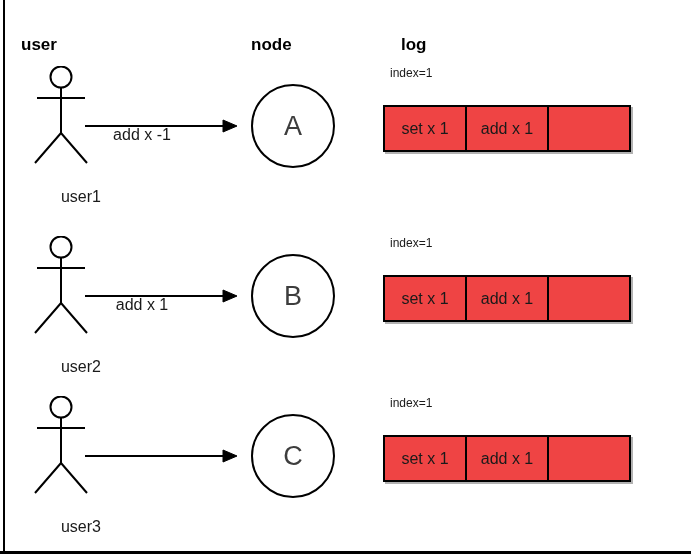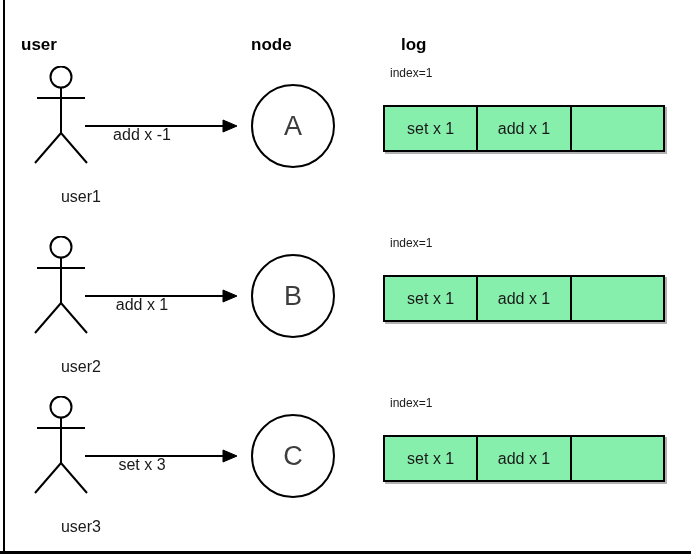--- a/index.html
+++ b/index.html
@@ -48,22 +48,22 @@
   .node-circle {
     position: absolute; left: 251px; top: 18px; width: 84px; height: 84px;
     border: 2px solid #000; border-radius: 50%; box-sizing: border-box;
     display: flex; align-items: center; justify-content: center;
     font-size: 27px; color: #3d3d3d; background: #fff;
   }
 
   .index-label { position: absolute; left: 390px; top: 0; font-size: 12px; white-space: nowrap; }
 
   .log-table {
-    position: absolute; left: 383px; top: 39px; width: 282px; height: 47px;
-    border: 2px solid #000; box-sizing: border-box; background: #86efac;
+    position: absolute; left: 383px; top: 39px; width: 248px; height: 47px;
+    border: 2px solid #000; box-sizing: border-box; background: #ef4444;
     display: flex;
     box-shadow: 2px 2px 0 rgba(0,0,0,0.3);
   }
   .log-cell {
     flex: 1 1 0; display: flex; align-items: center; justify-content: center;
     font-size: 16px; border-right: 2px solid #000; white-space: nowrap;
   }
   .log-cell:last-child { border-right: none; }
 </style>
 </head>
@@ -127,21 +127,20 @@
   </div>
 
   <div class="row r2">
     <svg class="figure" viewBox="0 0 70 100">
       <circle cx="37" cy="11" r="10.5"></circle>
       <line x1="37" y1="21.5" x2="37" y2="67"></line>
       <line x1="13" y1="32" x2="61" y2="32"></line>
       <path d="M37,67 L11,97 M37,67 L63,97"></path>
     </svg>
     <div class="user-label">user3</div>
-    <div class="message-label">set x 3</div>
     <svg class="arrow" viewBox="0 0 156 20">
       <line x1="1" y1="10" x2="140" y2="10"></line>
       <polygon points="139,4 153,10 139,16"></polygon>
     </svg>
     <div class="node-circle">
       <span>C</span>
     </div>
     <div class="index-label">index=1</div>
     <div class="log-table">
       <div class="log-cell">set x 1</div>

